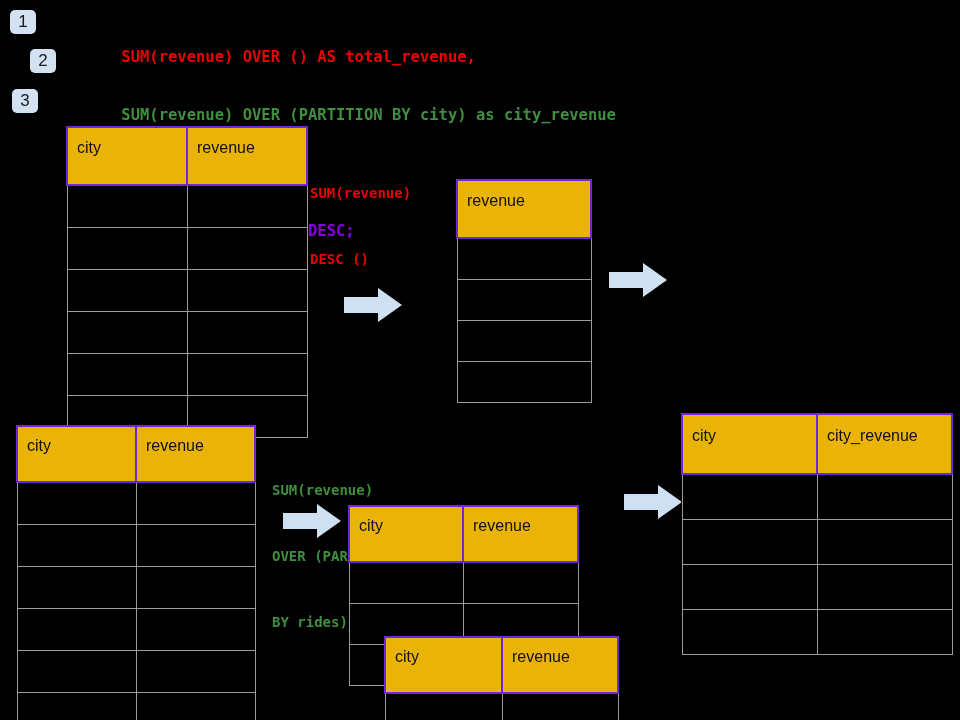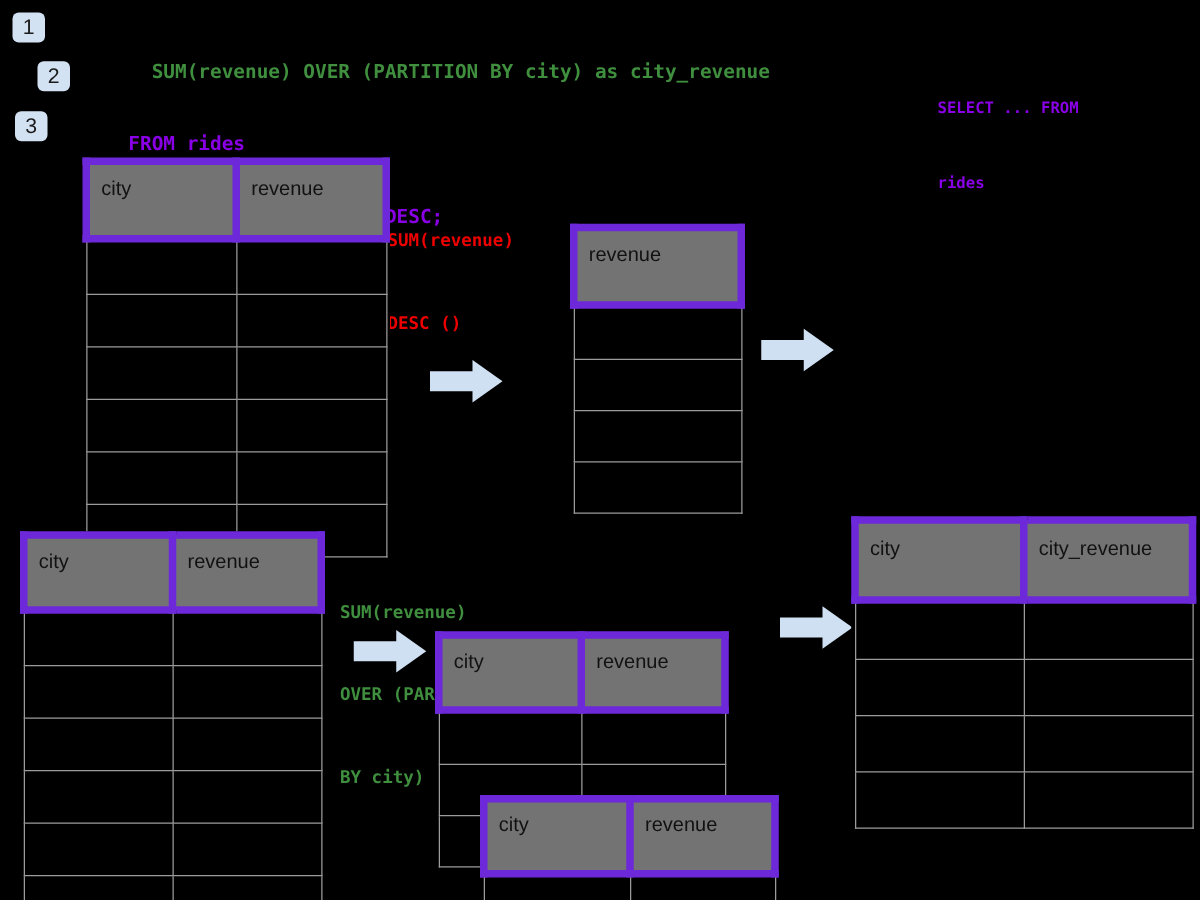--- a/index.html
+++ b/index.html
@@ -65,22 +65,22 @@
     border-collapse: collapse;
     table-layout: fixed;
     background: #000000;
   }
   .tbl td {
     border: 1px solid #9c9c9c;
     padding: 0;
     background: #000000;
   }
   .tbl th {
-    border: 6px solid #6d28d9;
-    background: #737373;
+    border: 2px solid #6d28d9;
+    background: #eab308;
     color: #111111;
     font-family: "Liberation Sans", sans-serif;
     font-weight: normal;
     font-size: 16px;
     text-align: left;
     padding: 0 0 16px 9px;
   }
 
   
   .arrow {
@@ -110,39 +110,36 @@
 </head>
 <body>
 
 <div id="page">
 
   <div class="badge" style="left:10px; top:10px;">1</div>
   <div class="badge" style="left:30px; top:49px;">2</div>
   <div class="badge" style="left:12px; top:89px;">3</div>
 
   <div class="code" style="left:84px; top:12px;">
+    <span class="code-line" style="color:#ee0000;">    SUM(revenue) OVER () AS total_revenue,</span>
     <span class="code-line" style="color:#3f8f3f;">    SUM(revenue) OVER (PARTITION BY city) as city_revenue</span>
     <span class="code-line" style="color:#8a00e6;">  FROM rides</span>
     <span class="code-line" style="color:#8a00e6;">  ORDER by city_revenue DESC;</span>
   </div>
 
-  <div class="annot-sm" style="left:750px; top:36px; color:#8a00e6;">
-    <span style="display:block;">SELECT ... FROM</span>
-    <span style="display:block;">rides</span>
-  </div>
 
   <div class="annot" style="left:310px; top:138px; color:#ee0000;">
     <span style="display:block;">SUM(revenue)</span>
     <span style="display:block;">DESC ()</span>
   </div>
 
   <div class="annot" style="left:272px; top:435px; color:#3f8f3f;">
     <span style="display:block;">SUM(revenue)</span>
     <span style="display:block;">OVER (PARTITION</span>
-    <span style="display:block;">BY city)</span>
+    <span style="display:block;">BY rides)</span>
   </div>
 
   <table class="tbl" style="left:66px; top:126px; width:240px;">
     <colgroup>
         <col style="width:120px">
         <col style="width:120px">
       </colgroup>
     <thead>
       <tr>
         <th style="height:40px;">city</th>

